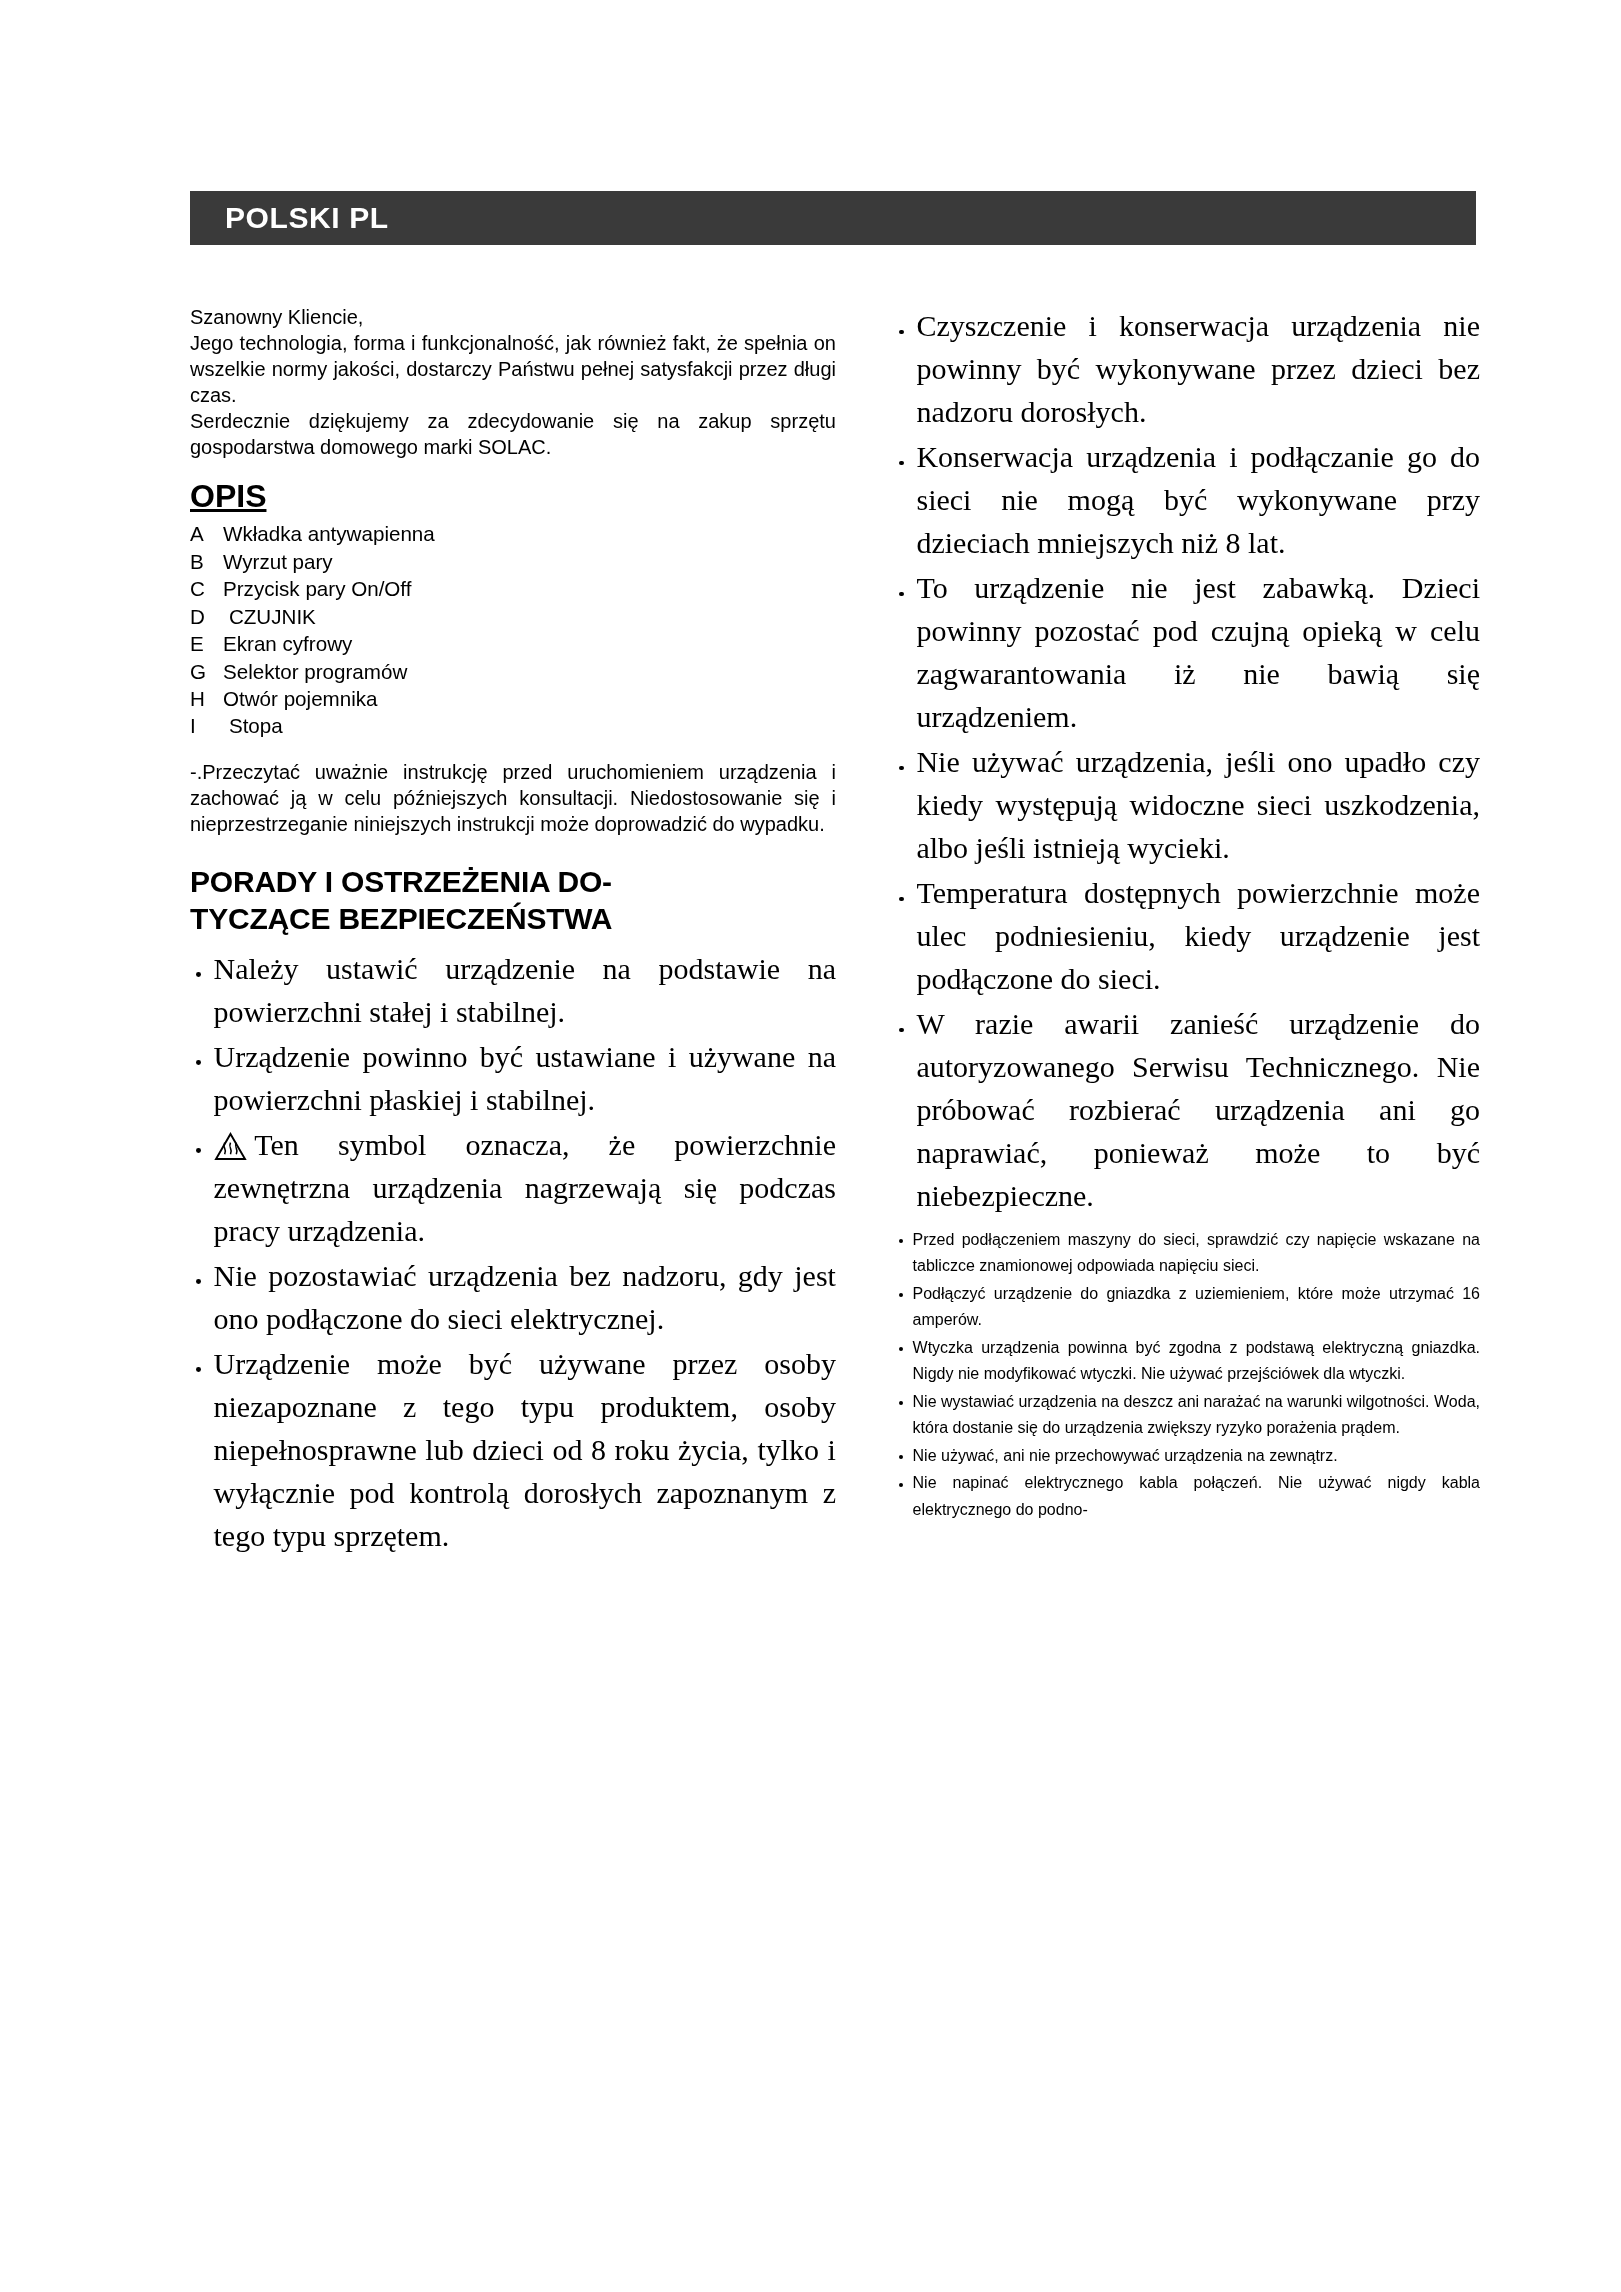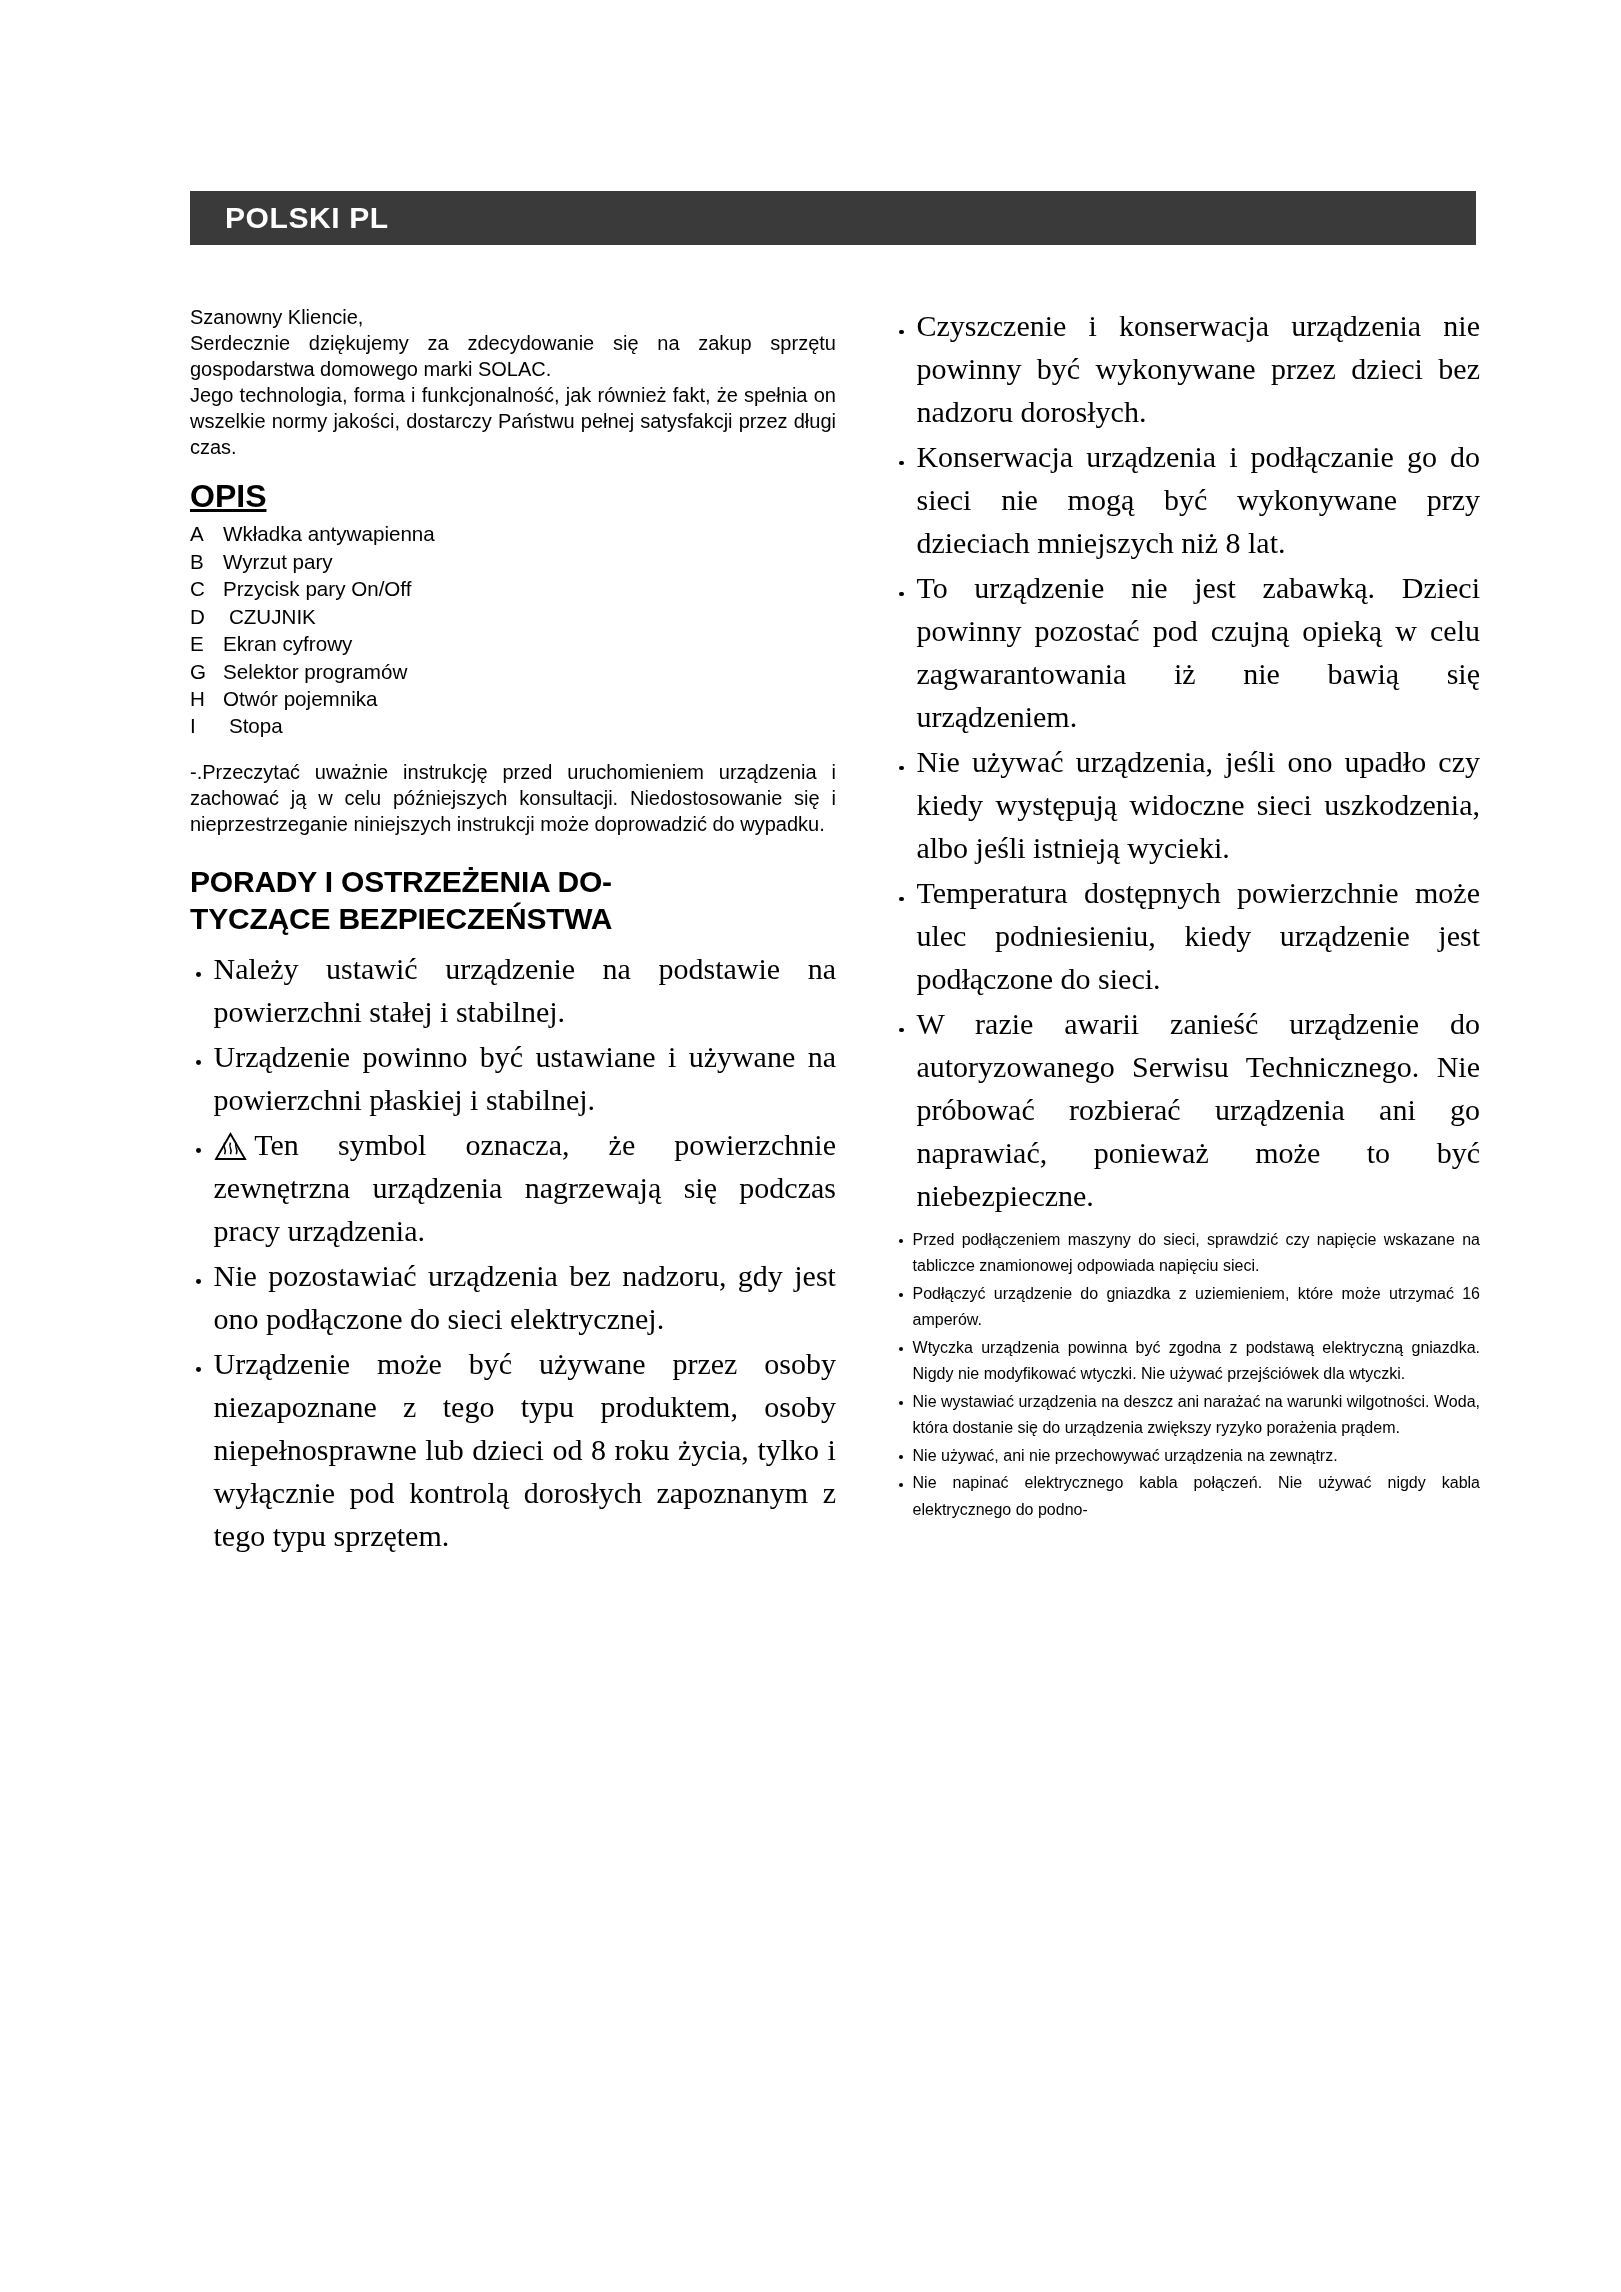--- a/index.html
+++ b/index.html
@@ -167,22 +167,22 @@
   <div class="header-bar">
     <div class="header-title">POLSKI  PL</div>
   </div>
 
   <div class="columns">
 
     <div class="col-left">
 
       <div class="intro-block">
         <p class="small-p nojust">Szanowny Kliencie,</p>
+        <p class="small-p">Jego technologia, forma i funkcjonalność, jak również fakt, że spełnia on wszelkie normy jakości, dostarczy Państwu pełnej satysfakcji przez długi czas.</p>
         <p class="small-p">Serdecznie dziękujemy za zdecydowanie się na zakup sprzętu gospodarstwa domowego marki SOLAC.</p>
-        <p class="small-p">Jego technologia, forma i funkcjonalność, jak również fakt, że spełnia on wszelkie normy jakości, dostarczy Państwu pełnej satysfakcji przez długi czas.</p>
       </div>
 
       <div class="section-head">OPIS</div>
       <ul class="desc-list">
         <li>
           <span class="key">A</span>
           <span>Wkładka antywapienna</span>
         </li>
         <li>
           <span class="key">B</span>

